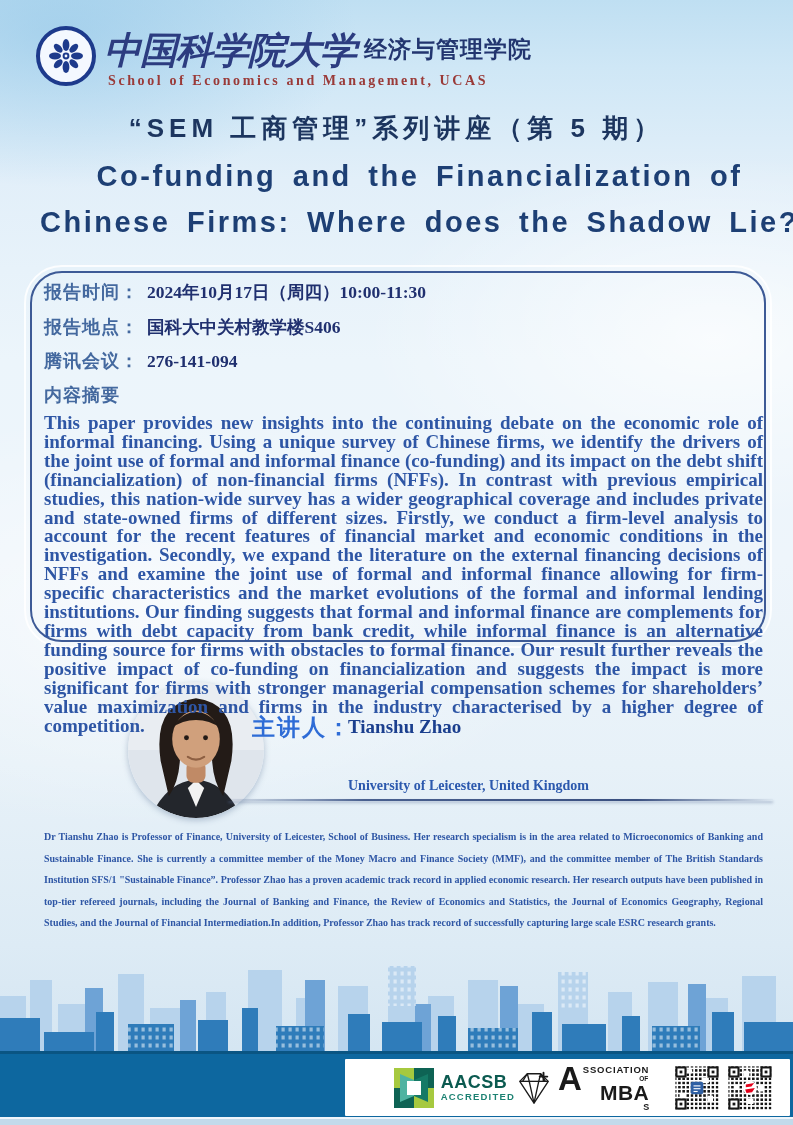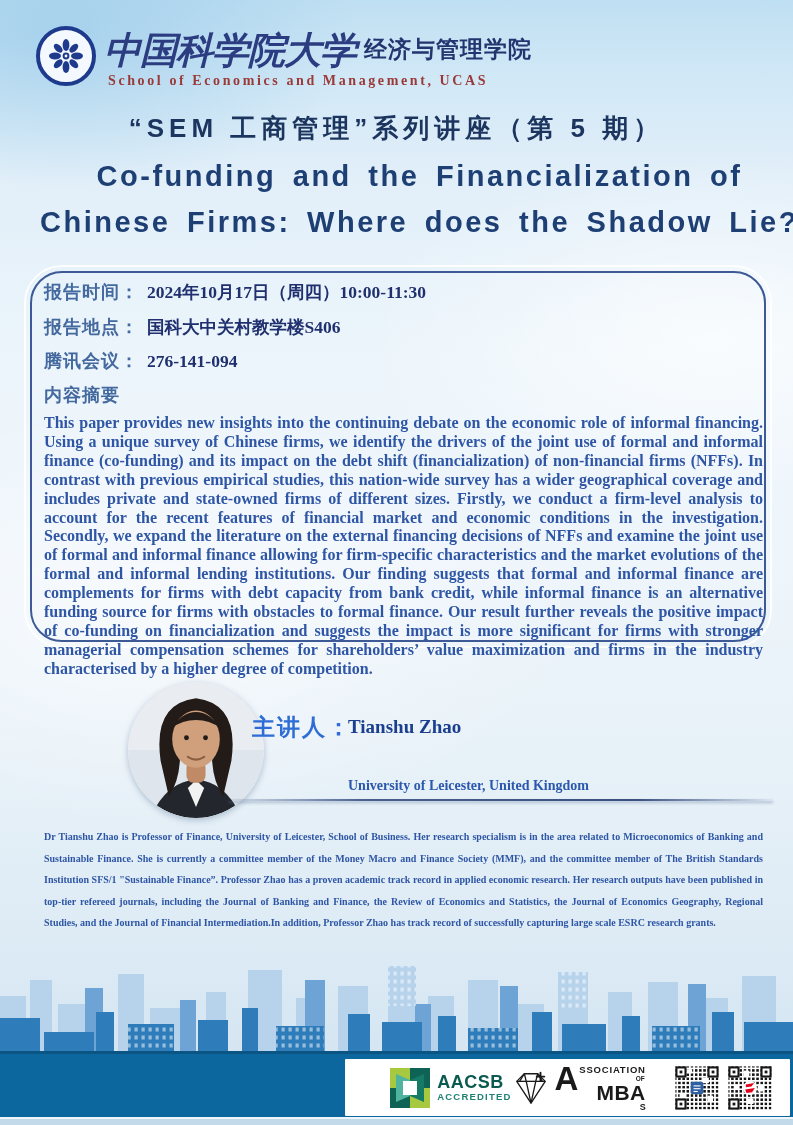--- a/index.html
+++ b/index.html
@@ -35,38 +35,38 @@
     color:#1d3f74;letter-spacing:2.5px;word-spacing:6px;padding-left:23px;}
   .tt1{top:160px;} .tt2{top:206px;}
   
   .frame{left:30px;top:271px;width:732px;height:367px;border:2.5px solid #3d5a96;border-radius:32px;
     outline:2px solid rgba(255,255,255,.85);outline-offset:4px;z-index:0;}
   .info-row{left:44px;display:flex;align-items:baseline;z-index:2;}
   .info-label{font-size:18px;font-weight:600;color:#44699f;letter-spacing:1px;}
   .info-value{font-family:"Liberation Serif",serif;font-size:17.5px;font-weight:700;color:#20306f;margin-left:8px;}
   .r1{top:280px;} .r2{top:315px;} .r3{top:349px;} .r4{top:383px;}
   .abstract{left:44px;top:414px;width:719px;z-index:2;text-align:justify;
-    font-family:"Liberation Serif",serif;font-weight:700;font-size:16px;line-height:18.9px;color:#2e56a5;}
+    font-family:"Liberation Serif",serif;font-weight:700;font-size:19px;line-height:18.9px;color:#2e56a5;}
   
   .avatar{left:128px;top:682px;width:136px;height:136px;border-radius:50%;overflow:hidden;
     box-shadow:0 2px 6px rgba(60,90,130,.35);}
   .speaker-label{left:252px;top:712px;font-size:23px;font-weight:700;color:#2e6cd6;letter-spacing:2px;}
   .speaker-name{left:348px;top:716px;font-family:"Liberation Serif",serif;font-size:19px;font-weight:700;color:#1b3f8e;}
   .speaker-aff{left:348px;top:778px;font-family:"Liberation Serif",serif;font-size:14px;font-weight:700;color:#2b58ad;}
   .divider{left:228px;top:799px;width:545px;height:2px;
     background:linear-gradient(90deg,rgba(40,60,110,.08),#49608f 25%,#3a5080 75%,rgba(40,60,110,.05));
     box-shadow:0 2px 3px rgba(90,110,150,.45);}
   .bio{left:44px;top:826px;width:719px;text-align:justify;z-index:2;
     font-family:"Liberation Serif",serif;font-weight:700;font-size:10px;line-height:21.6px;color:#2e56a5;}
   
   .skyline{left:0;top:962px;width:793px;height:101px;z-index:1;}
   .band{left:0;top:1051px;width:793px;height:66px;background:#0d679f;border-top:3px solid #0a5583;box-sizing:border-box;z-index:2;}
   .strip{left:0;top:1117px;width:793px;height:8px;background:#c3daeb;border-top:2px solid #eef5fb;box-sizing:border-box;z-index:3;}
   .logo-box{top:1059px;height:57px;background:#fff;display:flex;align-items:center;justify-content:center;z-index:4;border-radius:1px;}
-  .box-accred{left:345px;width:346px;}
+  .box-accred{left:345px;width:305px;padding-left:24px;}
   .box-qr{left:657px;width:133px;gap:7px;}
   .aacsb{display:flex;align-items:center;gap:7px;}
   .aacsb-mark{width:40px;height:40px;}
   .aacsb-t1{font-size:18px;font-weight:900;color:#0b5a50;letter-spacing:.5px;line-height:17px;}
   .aacsb-t2{font-size:9.5px;font-weight:800;color:#1d8273;letter-spacing:1.2px;}
   .amba{display:flex;align-items:center;gap:5px;color:#1a1a1a;}
   .amba-gem{width:38px;height:38px;}
   .amba-text{display:flex;align-items:flex-start;}
   .amba-a{font-size:33px;font-weight:700;line-height:30px;}
   .amba-col{display:flex;flex-direction:column;margin-left:1px;}

